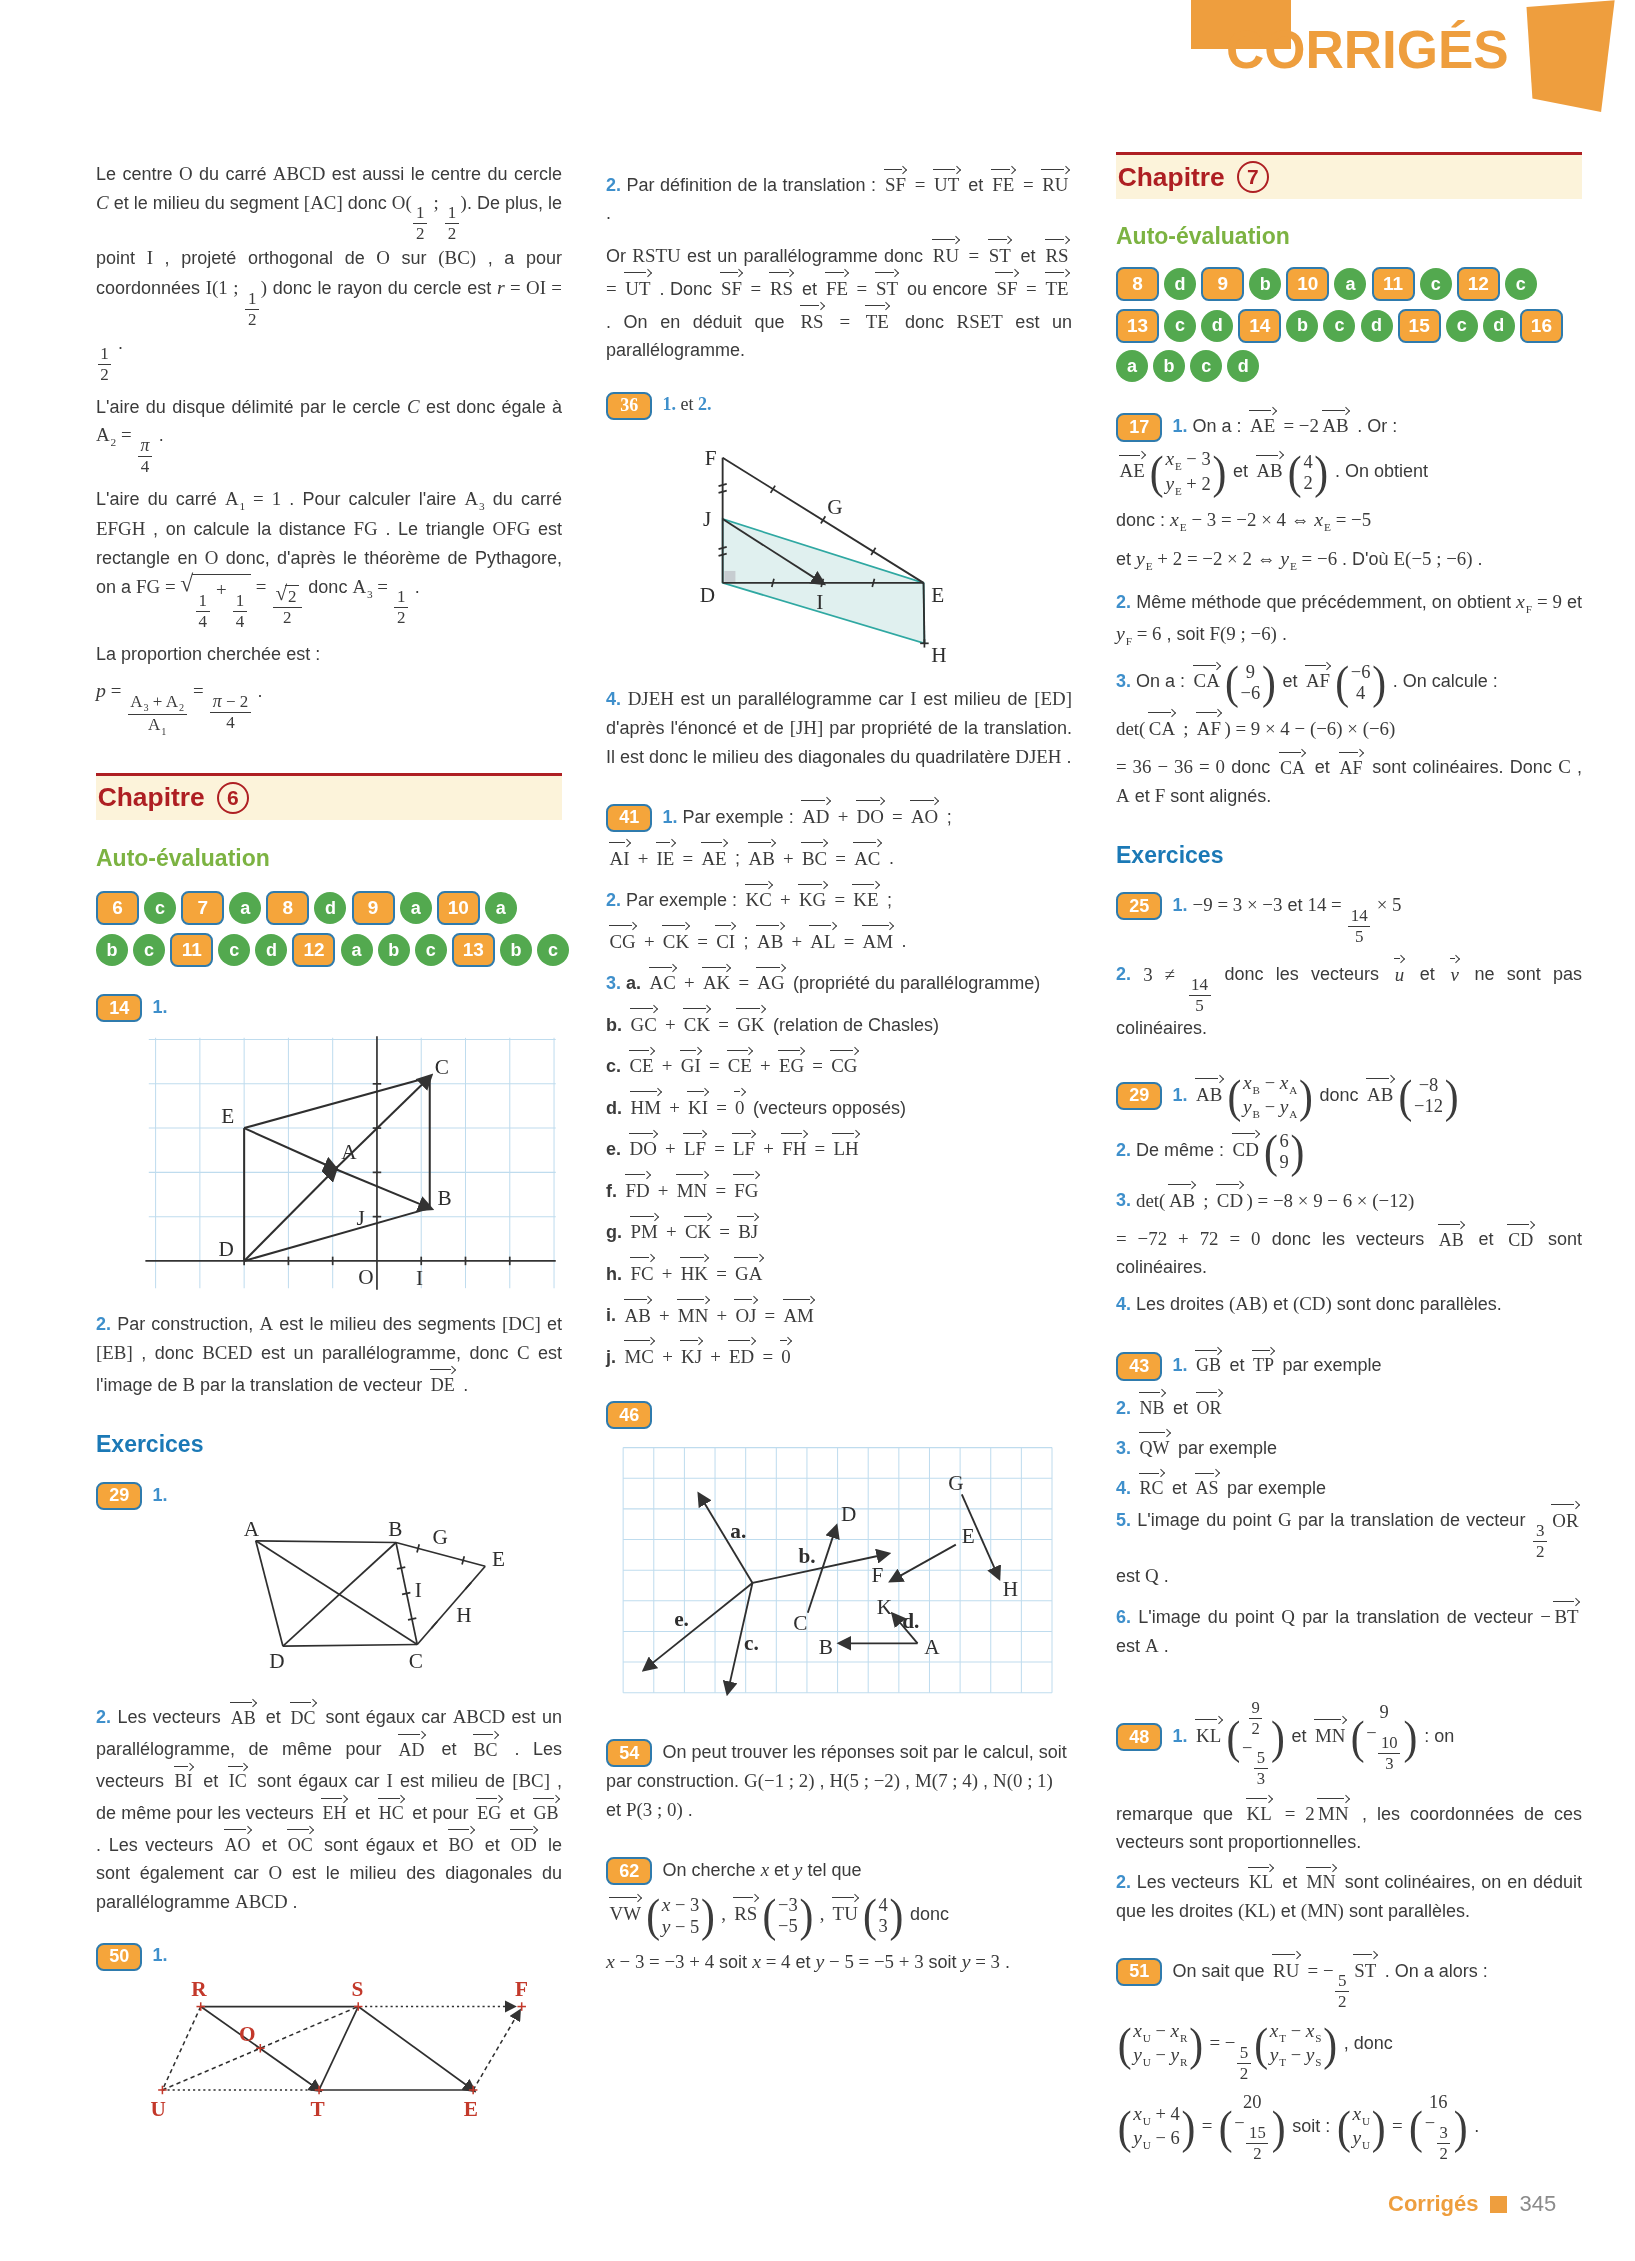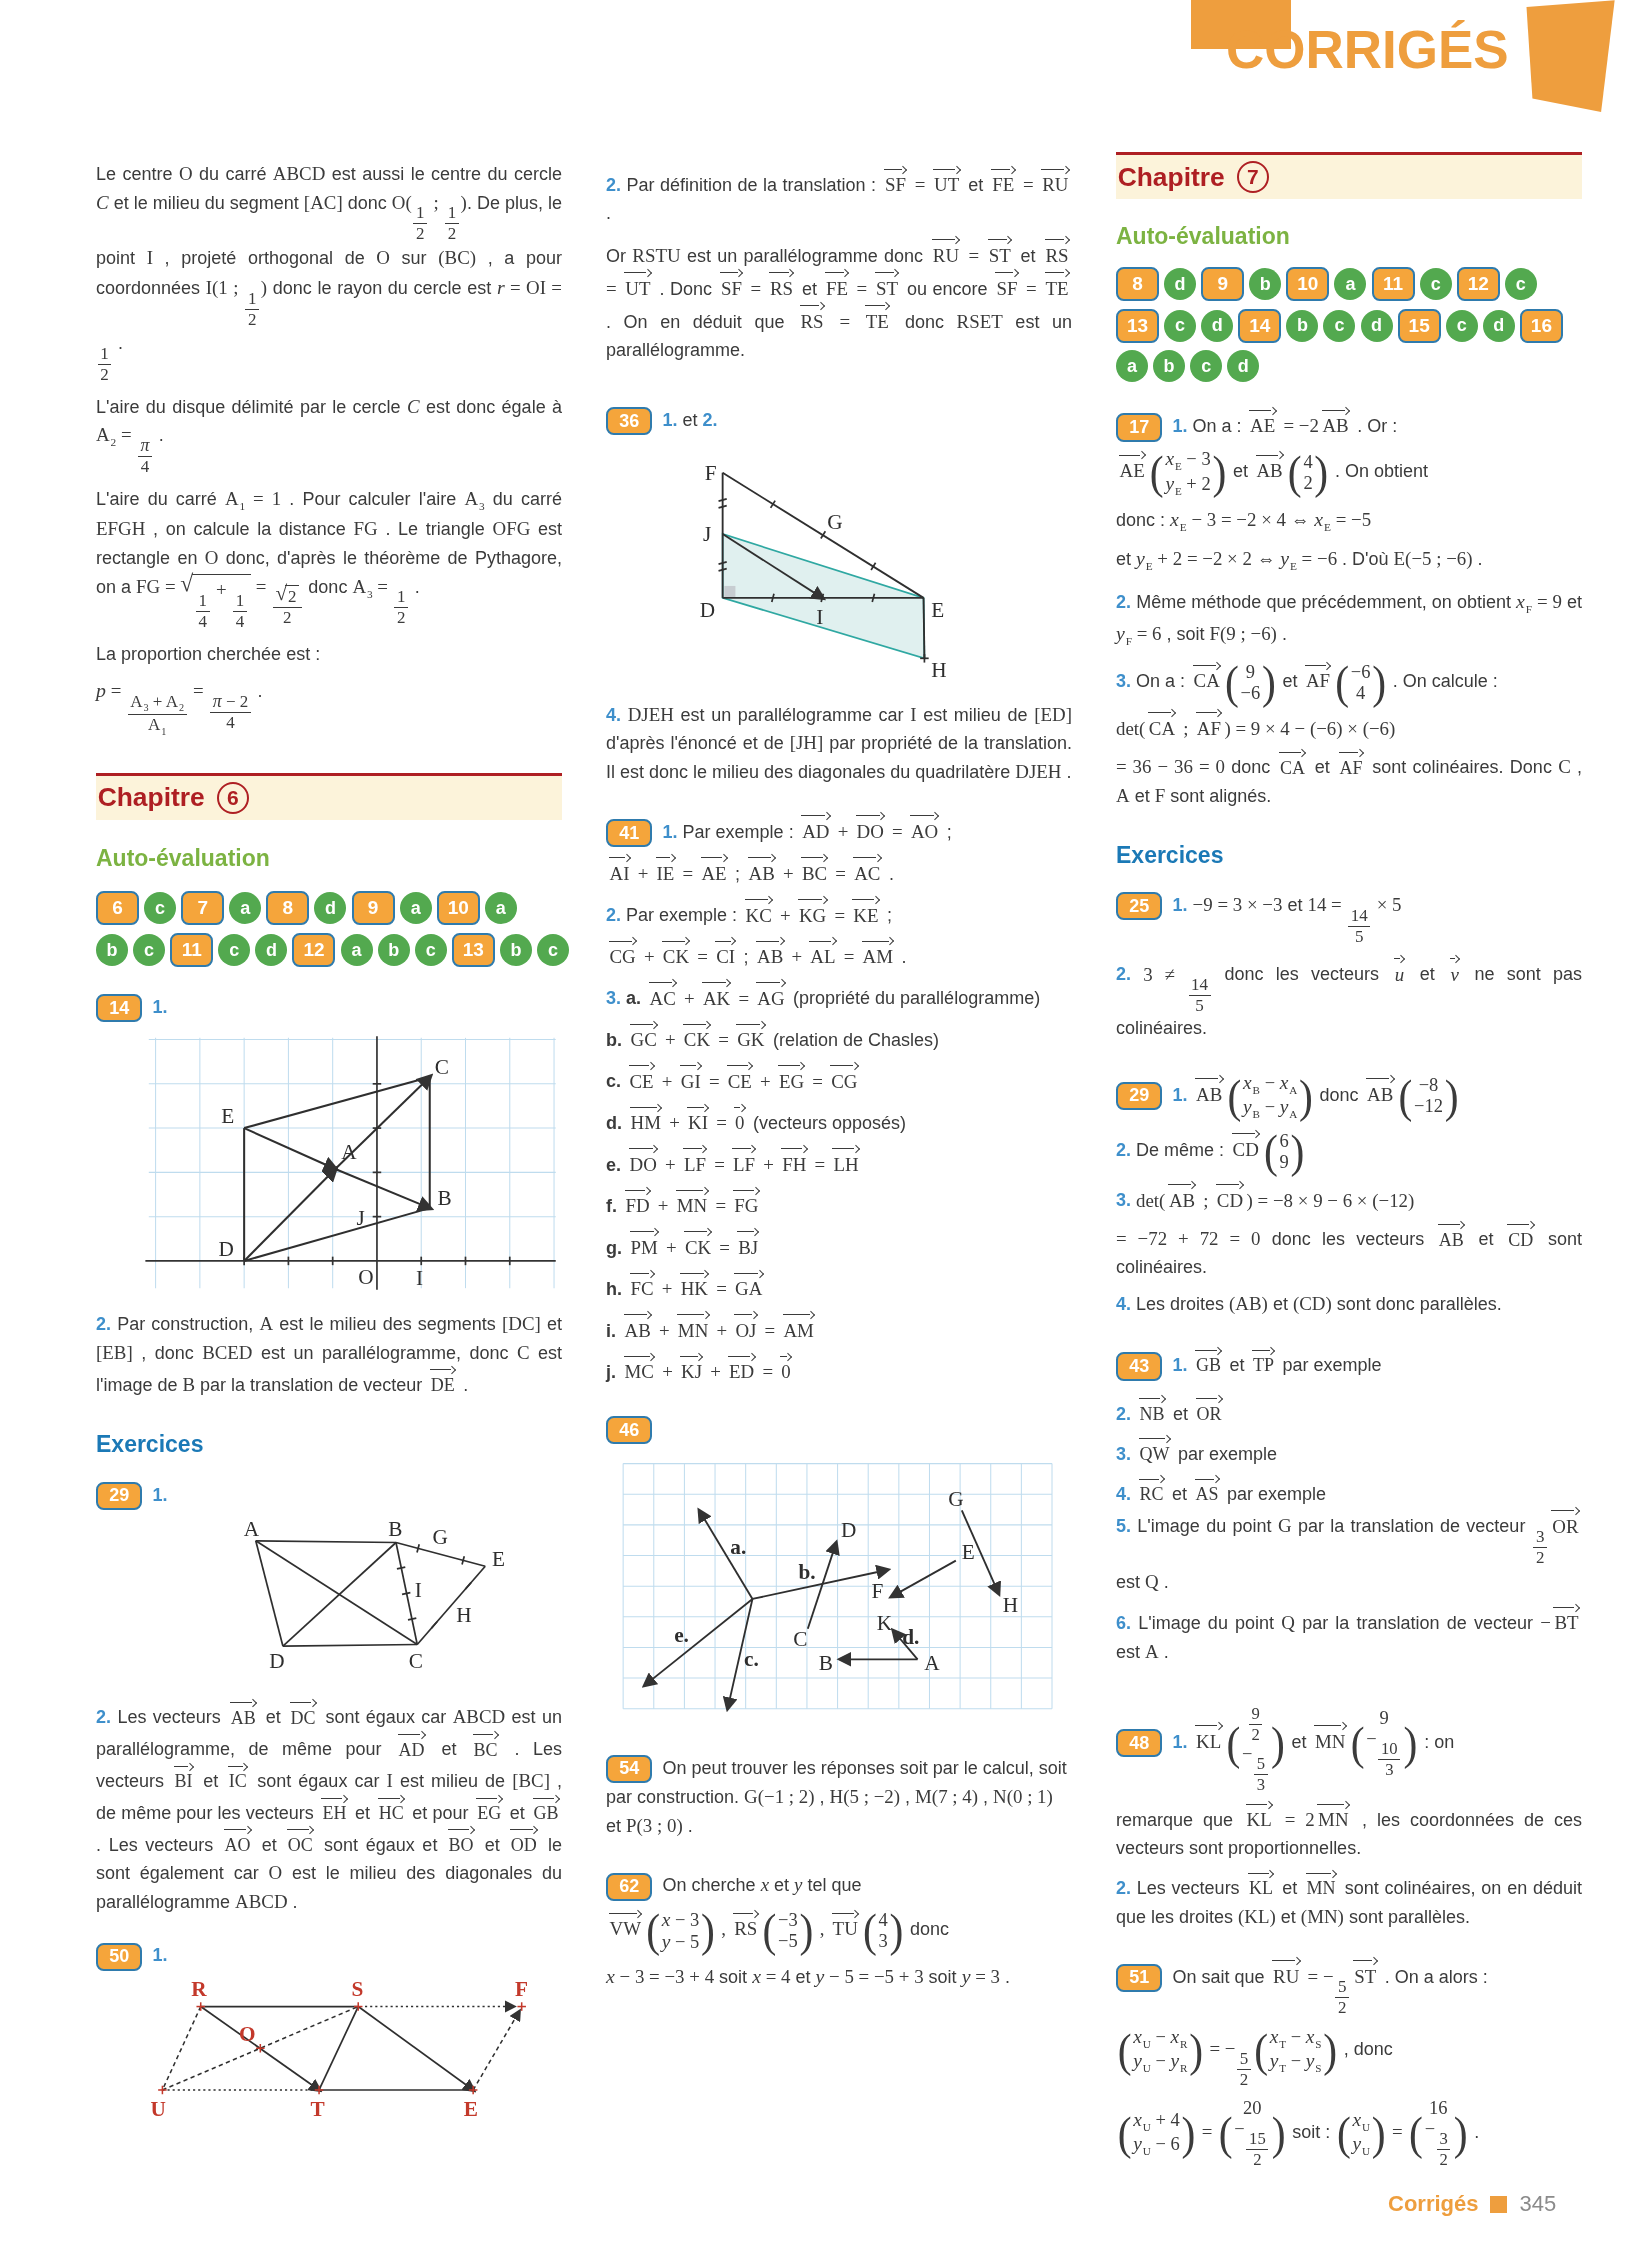--- a/index.html
+++ b/index.html
@@ -293,21 +293,21 @@
         <text class="figtext figred" x="168" y="70">O</text>
         <text class="figtext figred" x="64" y="158">U</text>
         <text class="figtext figred" x="252" y="158">T</text>
         <text class="figtext figred" x="432" y="158">E</text>
       </g>
     </svg>
     </div>
   <div class="col" id="col1">
       <div class="para" style="margin-top: 0px;"><span class="qnum">2.</span> Par définition de la translation : <span class="math"><span class="vec"><span class="vecbody">SF</span></span> = <span class="vec"><span class="vecbody">UT</span></span></span> et <span class="math"><span class="vec"><span class="vecbody">FE</span></span> = <span class="vec"><span class="vecbody">RU</span></span></span> .</div>
       <div class="para" style="margin-top: 10.2px;">Or <span class="math">RSTU</span> est un parallélogramme donc <span class="math"><span class="vec"><span class="vecbody">RU</span></span> = <span class="vec"><span class="vecbody">ST</span></span></span> et <span class="math"><span class="vec"><span class="vecbody">RS</span></span> = <span class="vec"><span class="vecbody">UT</span></span></span> . Donc <span class="math"><span class="vec"><span class="vecbody">SF</span></span> = <span class="vec"><span class="vecbody">RS</span></span></span> et <span class="math"><span class="vec"><span class="vecbody">FE</span></span> = <span class="vec"><span class="vecbody">ST</span></span></span> ou encore <span class="math"><span class="vec"><span class="vecbody">SF</span></span> = <span class="vec"><span class="vecbody">TE</span></span></span> . On en déduit que <span class="math"><span class="vec"><span class="vecbody">RS</span></span> = <span class="vec"><span class="vecbody">TE</span></span></span> donc <span class="math">RSET</span> est un parallélogramme.</div>
-      <div class="para exline" style="margin-top: 43px;"><span class="exbadge">36</span><span class="exrest"><span class="qnum">1.</span> et <span class="qnum">2.</span></span></div>
+      <div class="para exline" style="margin-top: 27px; font-family: Liberation Serif, serif;"><span class="exbadge">36</span><span class="exrest"><span class="qnum">1.</span> et <span class="qnum">2.</span></span></div>
       <svg id="fig36" class="fig" width="464" height="243" viewBox="0 0 545 285" style="margin-top: 12px;">
       <defs>
           <marker id="ah36" markerWidth="8" markerHeight="8" viewBox="0 0 10 10" refX="7" refY="5" orient="auto">
             <path d="M0,0 L10,5 L0,10 z" fill="#333"></path>
           </marker>
         </defs>
       <polygon points="137,177 137,102 373,177 374,248" fill="#E0F0EF" stroke="#2FA8A2" stroke-width="2"></polygon>
       <rect x="139" y="163" width="13" height="13" fill="#C7CDD1"></rect>
       <g stroke="#2F2F2F" stroke-width="2.2" fill="none">
         <line x1="137" y1="30" x2="137" y2="177"></line>
@@ -546,21 +546,21 @@
             <span class="mcol">
               <span class="mrow">6</span>
               <span class="mrow">9</span>
             </span>
             <span class="paren">)</span>
           </span></span></div>
       <div class="para eq" style="margin-top: 10.2px;"><span class="qnum">3.</span> <span class="math">det(<span class="vec"><span class="vecbody">AB</span></span> ; <span class="vec"><span class="vecbody">CD</span></span>) = −8 × 9 − 6 × (−12)</span></div>
       <div class="para" style="margin-top: 6.8px;"><span class="math">= −72 + 72 = 0</span> donc les vecteurs <span class="vec"><span class="vecbody">AB</span></span> et <span class="vec"><span class="vecbody">CD</span></span> sont colinéaires.</div>
       <div class="para" style="margin-top: 8.5px;"><span class="qnum">4.</span> Les droites <span class="math">(AB)</span> et <span class="math">(CD)</span> sont donc parallèles.</div>
       <div class="para exline" style="margin-top: 29px;"><span class="exbadge">43</span><span class="exrest"><span class="qnum">1.</span> <span class="vec"><span class="vecbody">GB</span></span> et <span class="vec"><span class="vecbody">TP</span></span> par exemple</span></div>
-      <div class="para" style="margin-top: 16px;"><span class="qnum">2.</span> <span class="vec"><span class="vecbody">NB</span></span> et <span class="vec"><span class="vecbody">OR</span></span></div>
+      <div class="para" style="margin-top: 10px;"><span class="qnum">2.</span> <span class="vec"><span class="vecbody">NB</span></span> et <span class="vec"><span class="vecbody">OR</span></span></div>
       <div class="para" style="margin-top: 8.5px;"><span class="qnum">3.</span> <span class="vec"><span class="vecbody">QW</span></span> par exemple</div>
       <div class="para" style="margin-top: 8.5px;"><span class="qnum">4.</span> <span class="vec"><span class="vecbody">RC</span></span> et <span class="vec"><span class="vecbody">AS</span></span> par exemple</div>
       <div class="para" style="margin-top: 0;"><span class="qnum">5.</span> L'image du point <span class="math">G</span> par la translation de vecteur <span class="math"><span class="frac">
             <span class="fnum">3</span>
             <span class="fden">2</span>
           </span><span class="vec"><span class="vecbody">OR</span></span></span> est <span class="math">Q</span> .</div>
       <div class="para" style="margin-top: 8.5px;"><span class="qnum">6.</span> L'image du point <span class="math">Q</span> par la translation de vecteur <span class="math">−<span class="vec"><span class="vecbody">BT</span></span></span> est <span class="math">A</span> .</div>
       <div class="para exline" style="margin-top: 27px;"><span class="exbadge">48</span><span class="exrest"><span class="qnum">1.</span> <span class="math"><span class="vec"><span class="vecbody">KL</span></span><span class="mat">
               <span class="paren">(</span>
               <span class="mcol">

